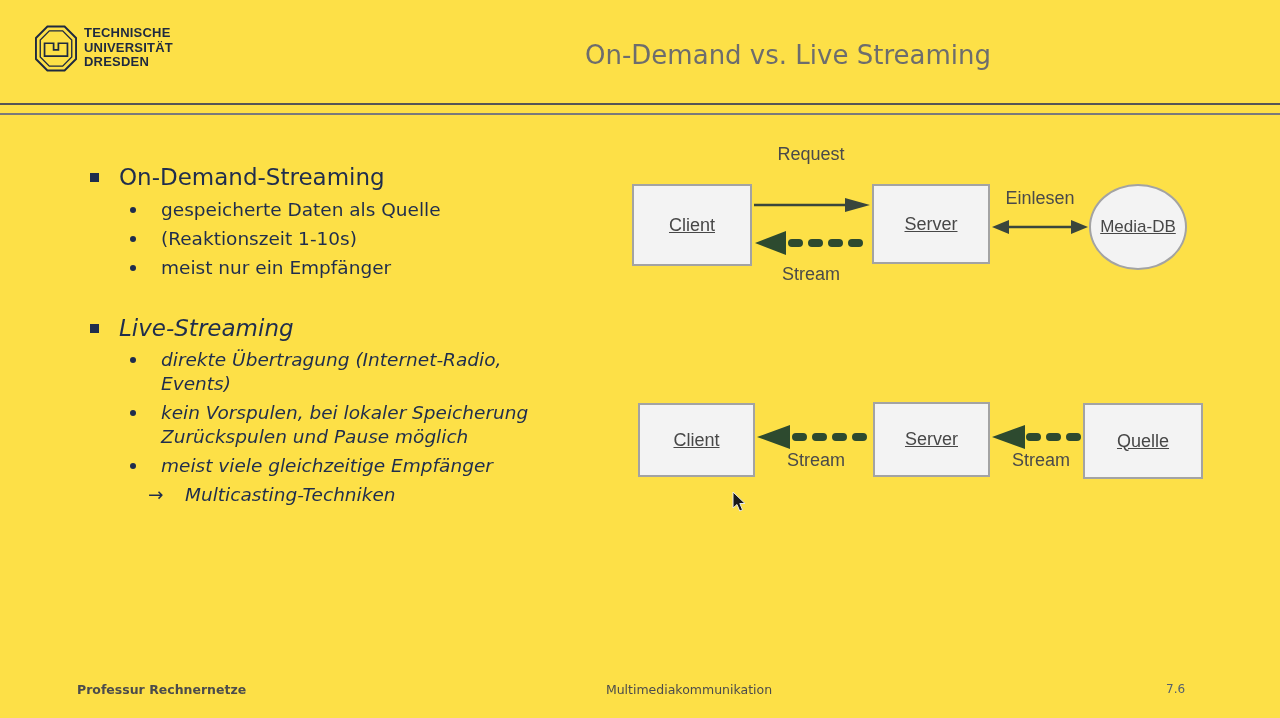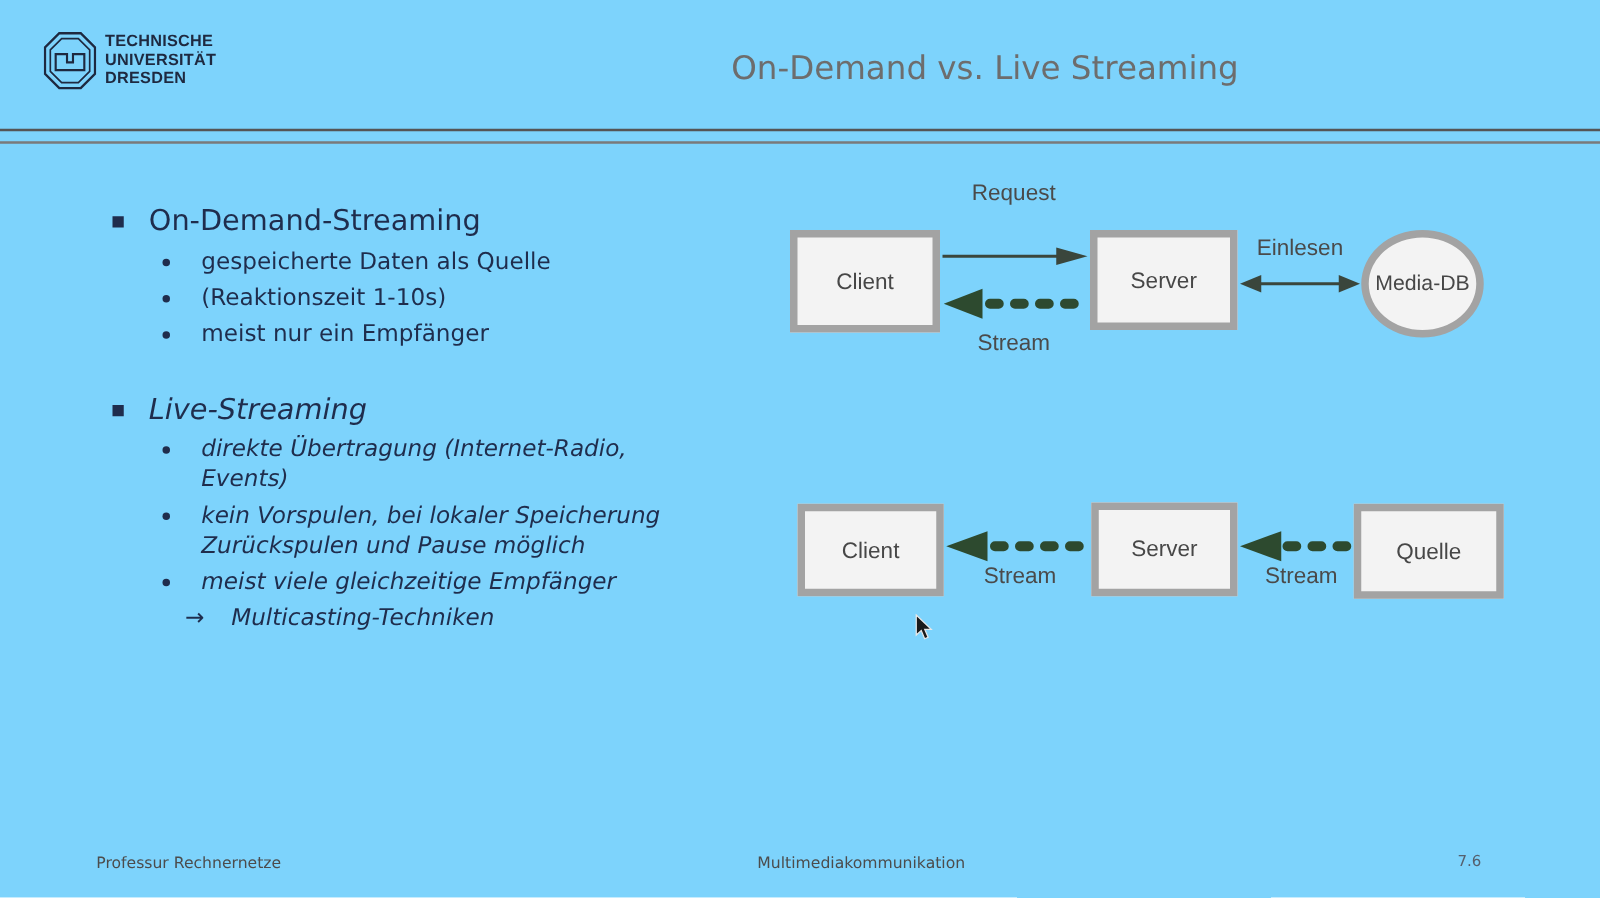--- a/index.html
+++ b/index.html
@@ -1,20 +1,20 @@
 <!DOCTYPE html>
 <html><head>
 <meta charset="utf-8">
 <style>
   html, body { margin: 0; padding: 0; background: #ffffff; }
   .slide {
     position: relative;
     width: 1280px;
     height: 718px;
-    background: #7dd3fc;
+    background: #fde047;
     font-family: "DejaVu Sans", "Liberation Sans", sans-serif;
     overflow: hidden;
   }
 
   
   .logo-mark { position: absolute; left: 35px; top: 25px; }
   .logo-text {
     position: absolute; left: 84px; top: 26px;
     color: #1e2940; font-weight: bold; font-size: 13px; line-height: 14.6px;
     letter-spacing: 0.2px; font-family: "Liberation Sans", sans-serif;
@@ -44,34 +44,35 @@
     width: 6px; height: 6px; border-radius: 50%; background: #1f2d4d;
     display: inline-block; margin: 9px 0 0 42px; flex: 0 0 auto;
   }
   .bullet-lines { margin-left: 25px; font-size: 18.5px; line-height: 24px; }
   .bullet-line { white-space: nowrap; }
   .arrow-line { display: flex; font-size: 18.5px; line-height: 24px; margin-left: 60px; }
   .arrow-glyph { display: inline-block; width: 37px; flex: 0 0 auto; }
 
   
   .dg-box {
-    position: absolute; background: #f3f3f3; border: 6px solid #a3a3a3;
+    position: absolute; background: #f3f3f3; border: 2px solid #a3a3a3;
     display: flex; align-items: center; justify-content: center;
     color: #474747; font-size: 18px; font-family: "Liberation Sans", sans-serif;
     box-sizing: border-box;
+    text-decoration: underline;
   }
   .dg-ellipse { border-radius: 50%; font-size: 17px; }
   .dg-label {
     position: absolute; color: #4a4a4a; font-size: 18px; text-align: center;
     font-family: "Liberation Sans", sans-serif; white-space: nowrap;
   }
   .arrow-layer { position: absolute; left: 0; top: 0; pointer-events: none; }
 
   
-  .footer-left  { position: absolute; left: 77px;  top: 682px; color: #4c4c4c; font-size: 12.5px; }
+  .footer-left  { position: absolute; left: 77px;  top: 682px; color: #4c4c4c; font-size: 12.5px; font-weight: bold; }
   .footer-center{ position: absolute; left: 645px; top: 682px; transform: translateX(-50%); color: #4c4c4c; font-size: 12.5px; margin-left: 44px; }
   .footer-page  { position: absolute; left: 1166px; top: 682px; color: #55606e; font-size: 12px; }
 
   .cursor { position: absolute; left: 732px; top: 491px; }
 </style>
 </head>
 <body>
 
 <div class="slide">
 

